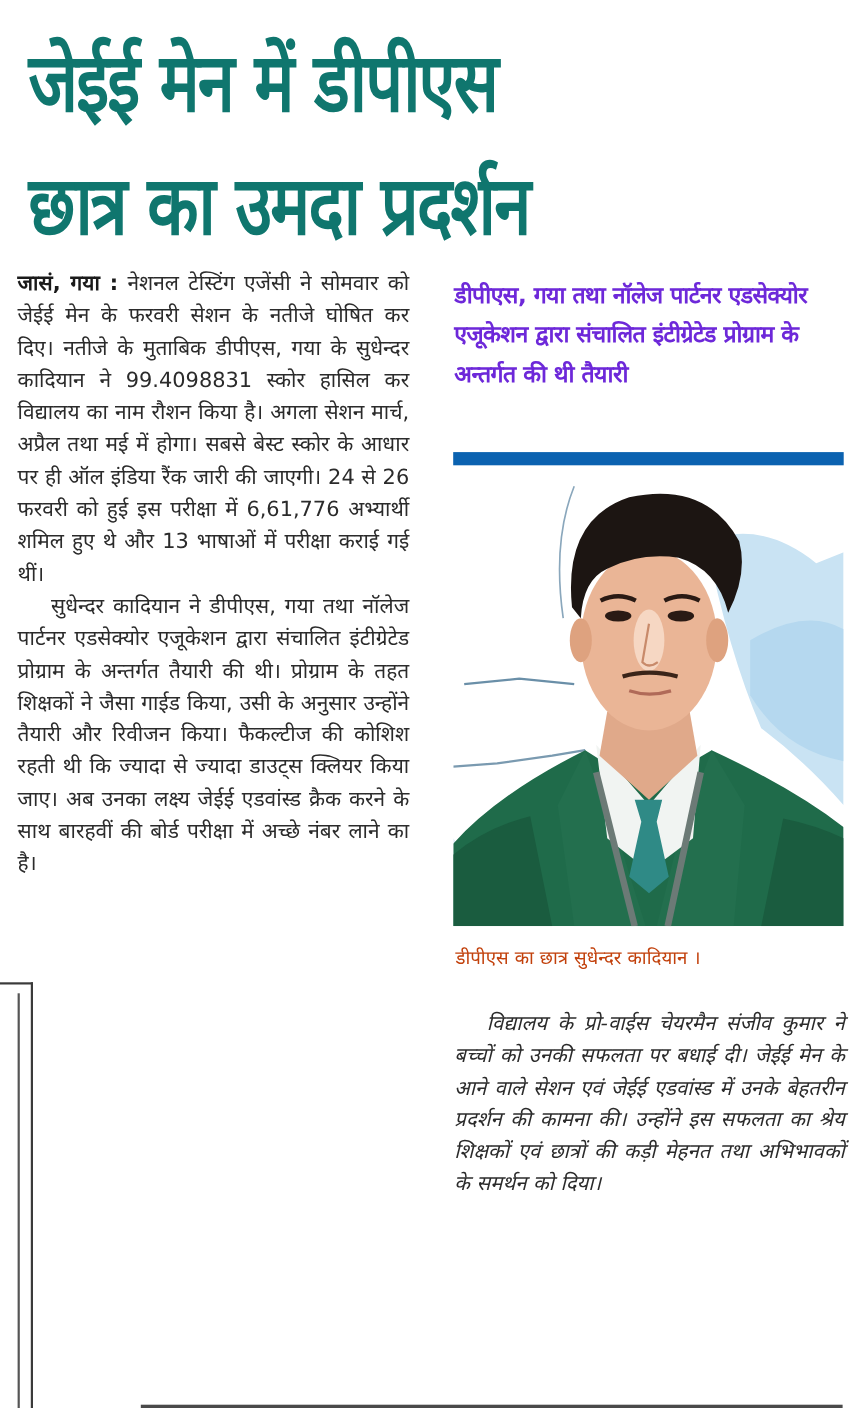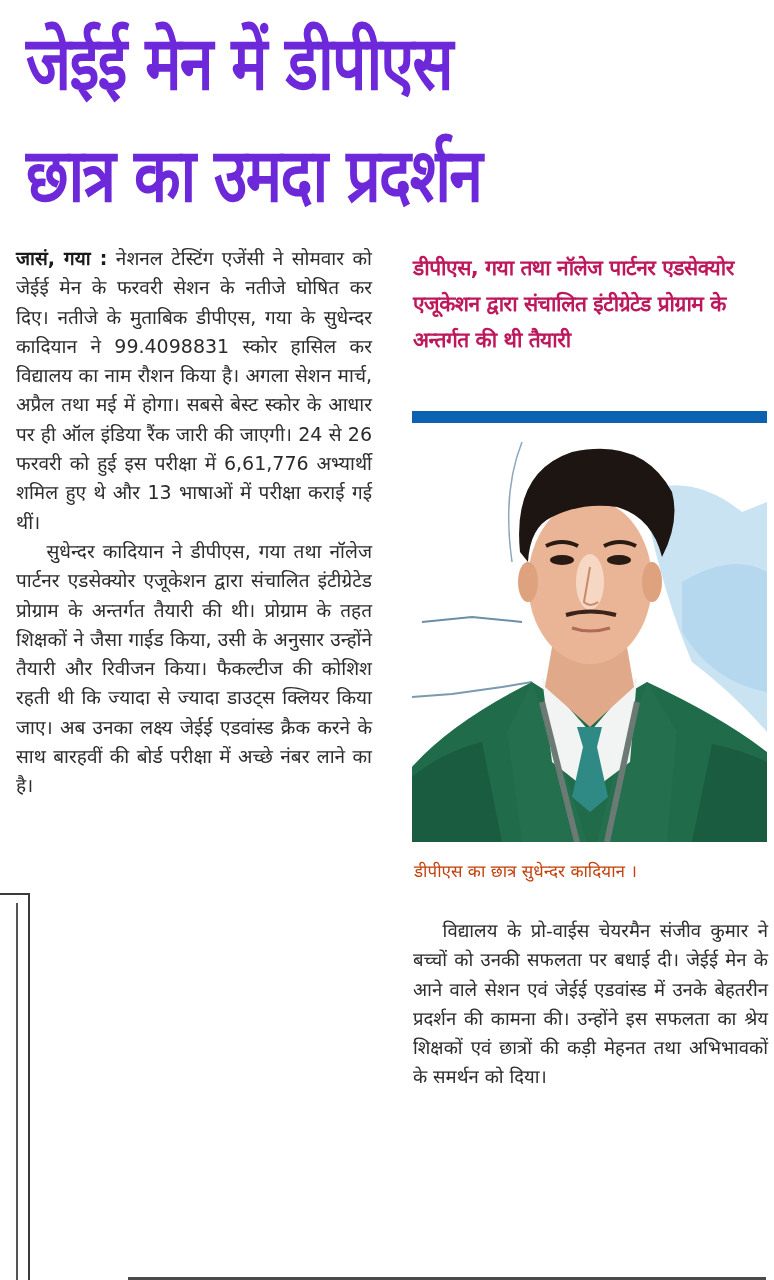--- a/index.html
+++ b/index.html
@@ -1,37 +1,37 @@
 <!DOCTYPE html>
 <html><head>
 <meta charset="utf-8">
 <style>
   html, body { margin: 0; padding: 0; background: #ffffff; }
   body { width: 774px; height: 1280px; position: relative; overflow: hidden;
          font-family: "DejaVu Sans", sans-serif; color: #2a2a2a; }
-  .headline { position: absolute; left: 26px; top: 7px; width: 740px;
+  .headline { position: absolute; left: 26px; top: 20px; width: 740px;
               font-family: "DejaVu Sans", sans-serif; font-weight: bold;
-              font-size: 74px; line-height: 112px; color: #6d28d9; letter-spacing: -2px; }
+              font-size: 74px; line-height: 112px; color: #0f766e; letter-spacing: -2px; }
   .headline div { white-space: nowrap; transform: scaleX(0.82); transform-origin: left center; }
   .col-left { position: absolute; left: 16px; top: 244px; width: 356px;
               font-size: 19px; line-height: 29.3px; text-align: justify; color: #2b2b2b; }
   .col-left p { margin: 0; }
   .col-left p + p { text-indent: 1.6em; }
   .dateline { font-weight: bold; color: #1a1a1a; }
   .subhead { position: absolute; left: 413px; top: 250px; width: 356px;
-             font-weight: bold; font-size: 21px; line-height: 36px; color: #be185d;
+             font-weight: bold; font-size: 21px; line-height: 36px; color: #6d28d9;
              letter-spacing: -0.5px; }
   .blue-bar { position: absolute; left: 412px; top: 411px; width: 355px; height: 12px; background: #0b62b0; }
   .photo { position: absolute; left: 412px; top: 432px; width: 355px; height: 410px; overflow: hidden;
            background: #ffffff; }
   .caption { position: absolute; left: 414px; top: 858px; width: 355px;
              font-size: 17px; line-height: 26px; color: #c2410c; }
   .col-right { position: absolute; left: 413px; top: 916px; width: 355px;
                font-size: 18.5px; line-height: 29.3px; text-align: justify; color: #2b2b2b; }
-  .col-right p { margin: 0; text-indent: 1.6em; }
+  .col-right p { margin: 0; text-indent: 1.6em; font-style: italic; }
   .box-frame { position: absolute; left: -4px; top: 893px; width: 32px; height: 400px;
                border: 2px solid #3a3a3a; border-left: none; }
   .box-inner { position: absolute; left: -4px; top: 903px; width: 20px; height: 400px;
                border-right: 2px solid #555; }
   .bottom-rule { position: absolute; left: 128px; top: 1277px; width: 638px; height: 4px; background: #4a4a4a; }
 </style>
 </head>
 <body>
 
 <div class="headline">

